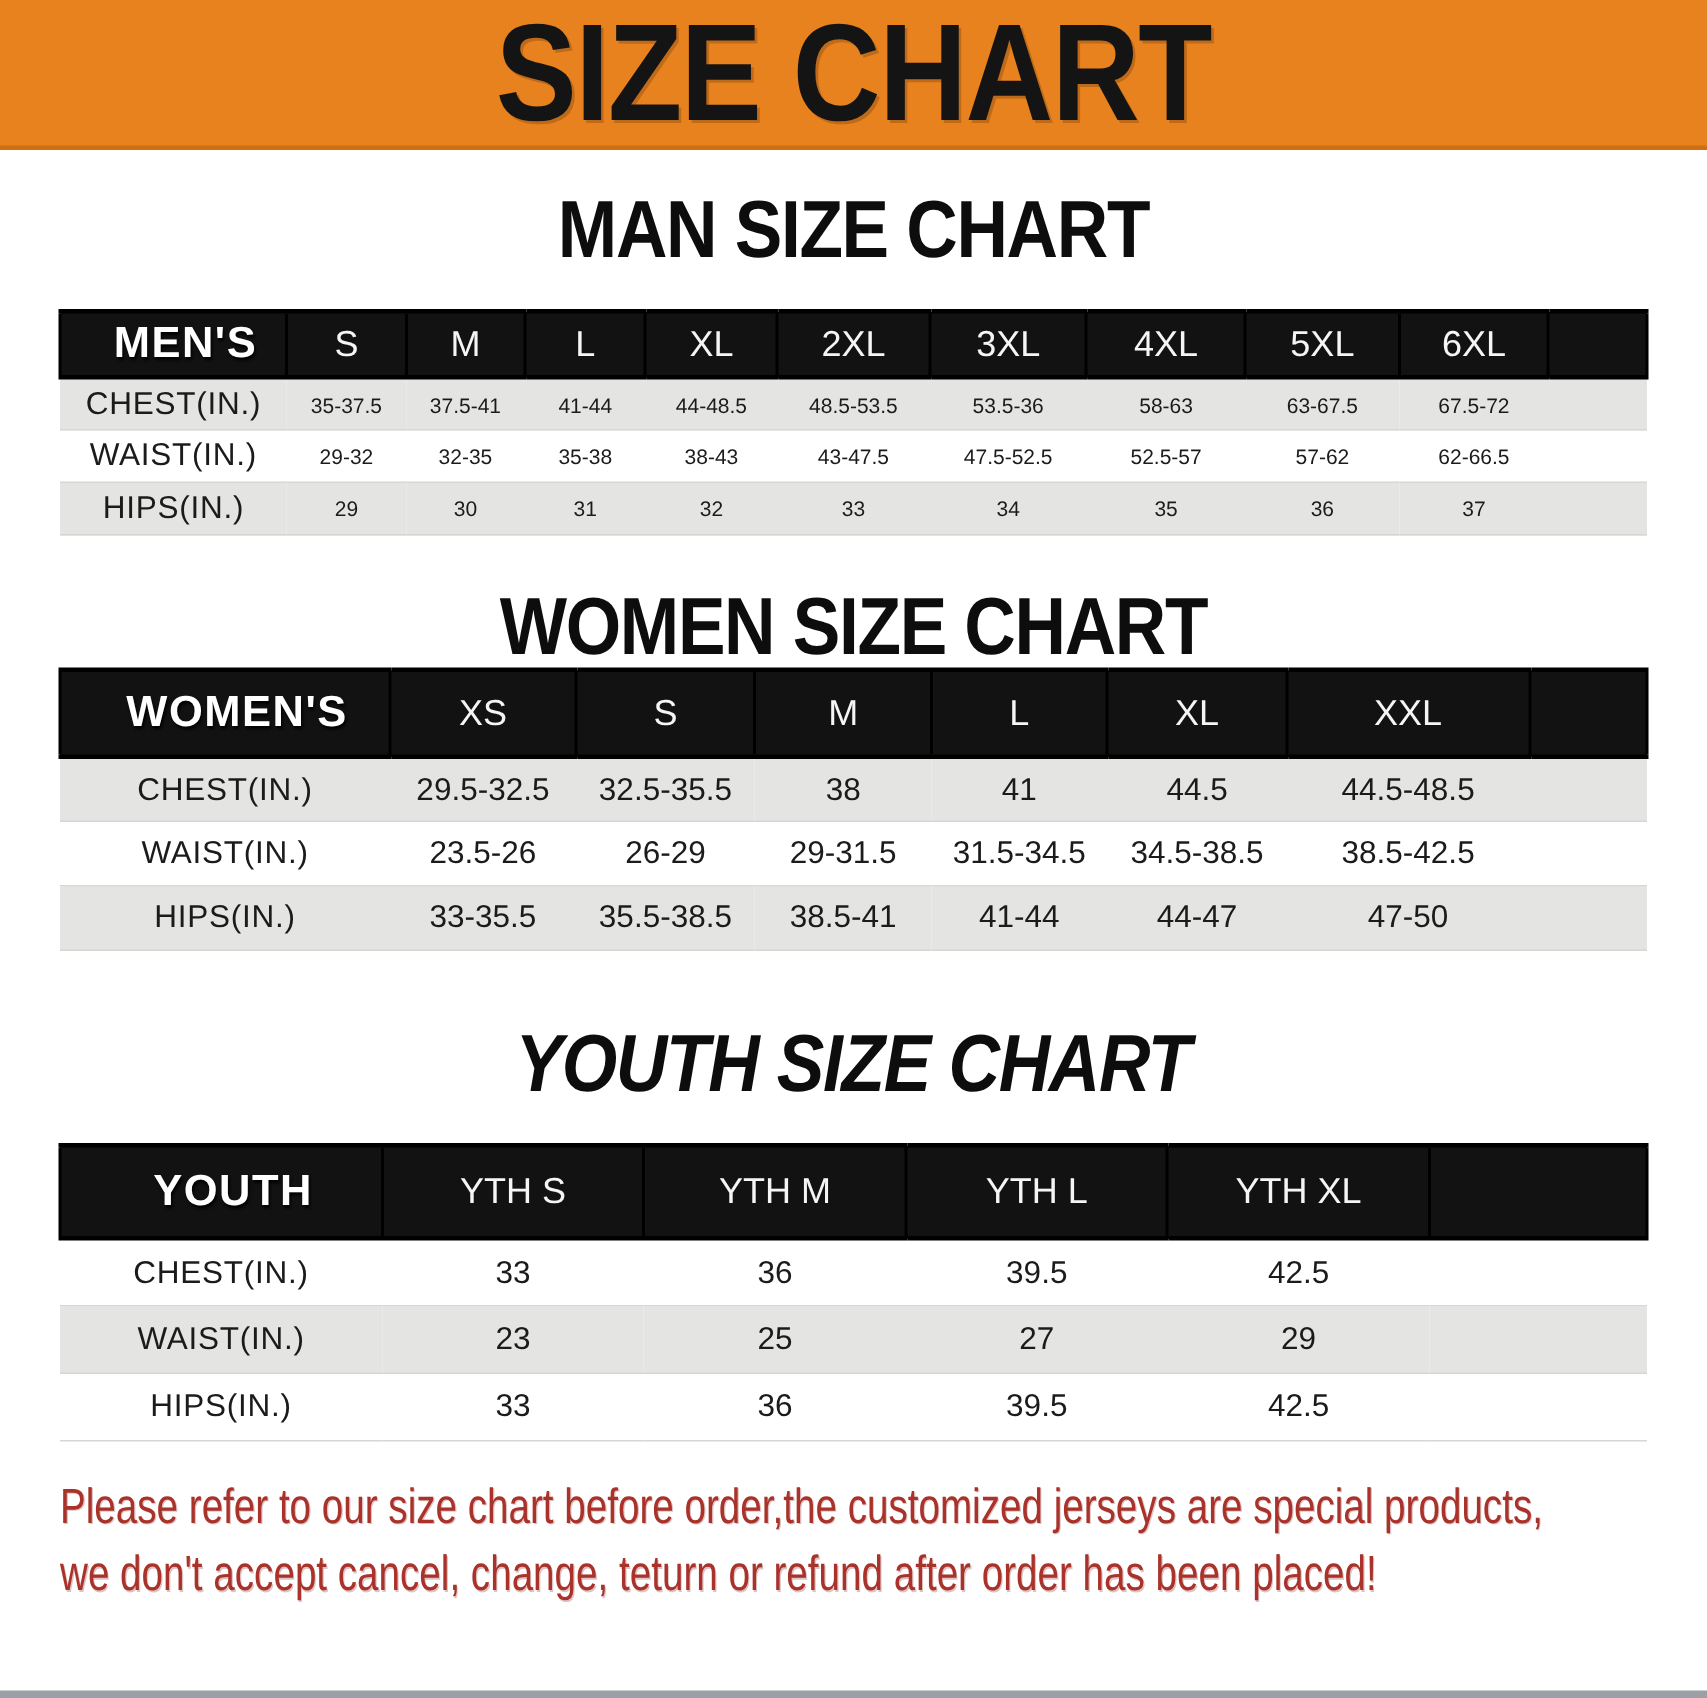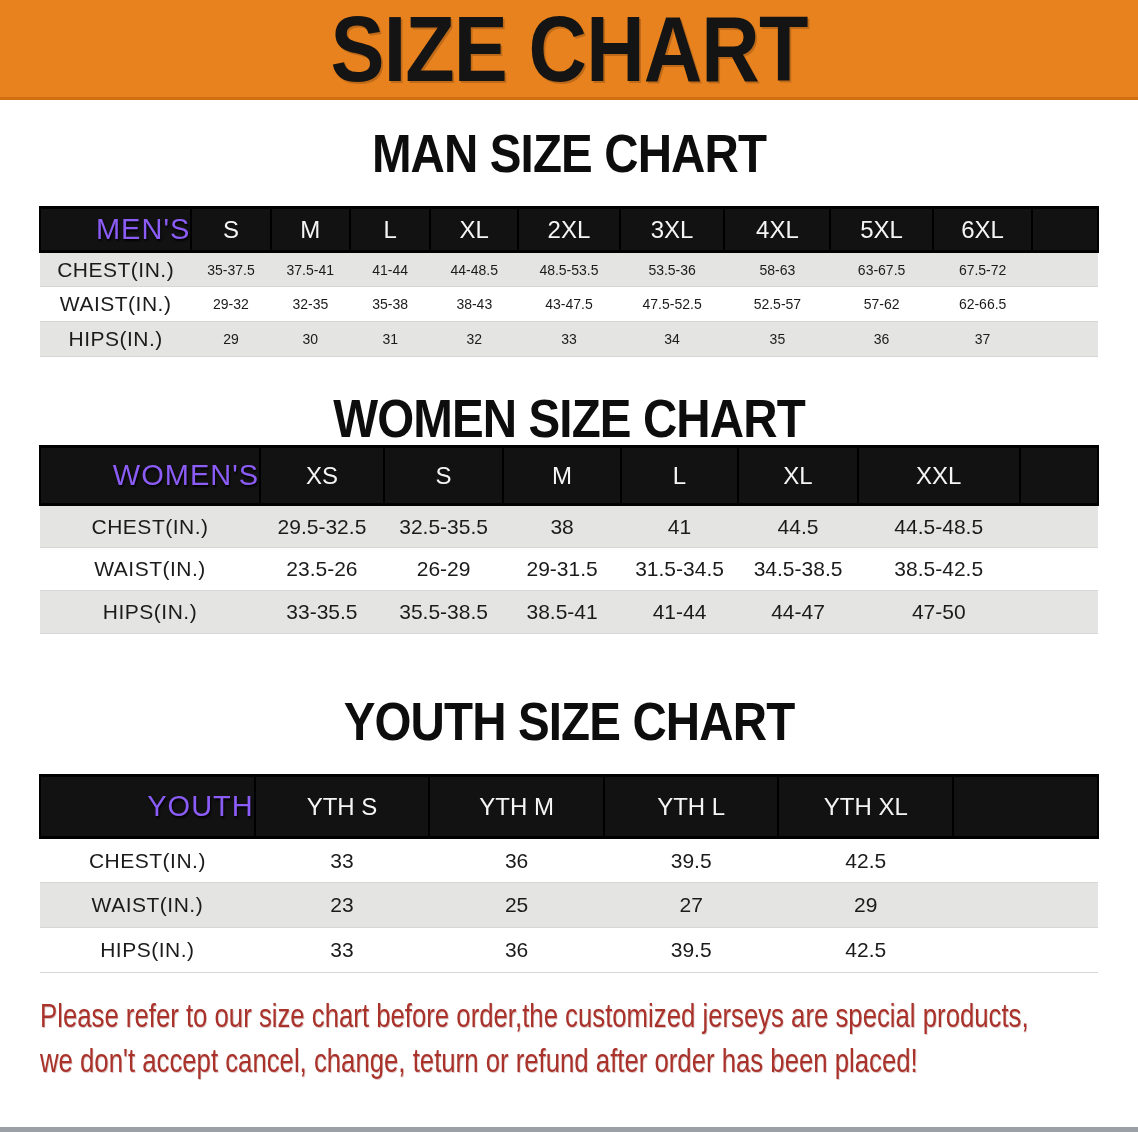--- a/index.html
+++ b/index.html
@@ -34,21 +34,21 @@
   .section-heading { text-align: center; overflow: visible; }
   .section-heading span {
     display: inline-block;
     font-size: 54px; font-weight: bold; line-height: 58px;
     color: #0d0d0d;
     transform: scaleX(0.88);
     letter-spacing: -1px;
   }
   .h-man   { margin-top: 24px; height: 60px; }
   .h-women { margin-top: 32px; height: 56px; }
-  .h-youth { margin-top: 58px; height: 56px; }
+  .h-youth { margin-top: 46px; height: 56px; font-style: italic; }
 
   
   table.size-table {
     width: 1060px;
     margin-left: 39px;
     border-collapse: collapse;
     table-layout: fixed;
   }
   .size-table thead th {
     background: var(--header_bg, #121212);
@@ -56,26 +56,26 @@
     border-bottom: 3px solid #000;
     border-left: 2px solid #000;
     border-right: 2px solid #000;
     color: #f5f5f5;
     font-weight: normal;
     font-size: 24px;
     text-align: center;
     vertical-align: middle;
   }
   .size-table thead th.tbl-title {
-    text-align: right;
+    text-align: center;
     padding-left: 16px;
-    font-weight: normal;
+    font-weight: bold;
     font-size: 29px;
     letter-spacing: 1px;
-    color: #8b5cf6;
+    color: #ffffff;
     text-shadow: 1px 2px 2px rgba(0,0,0,0.9);
   }
   .size-table tbody td {
     text-align: center;
     vertical-align: middle;
     font-size: 21px;
     color: var(--cell_text, #1b1b1b);
     border-bottom: 1px solid #d6d6d4;
   }
   .size-table tbody td.row-label { font-size: 21px; letter-spacing: 0.5px; }

